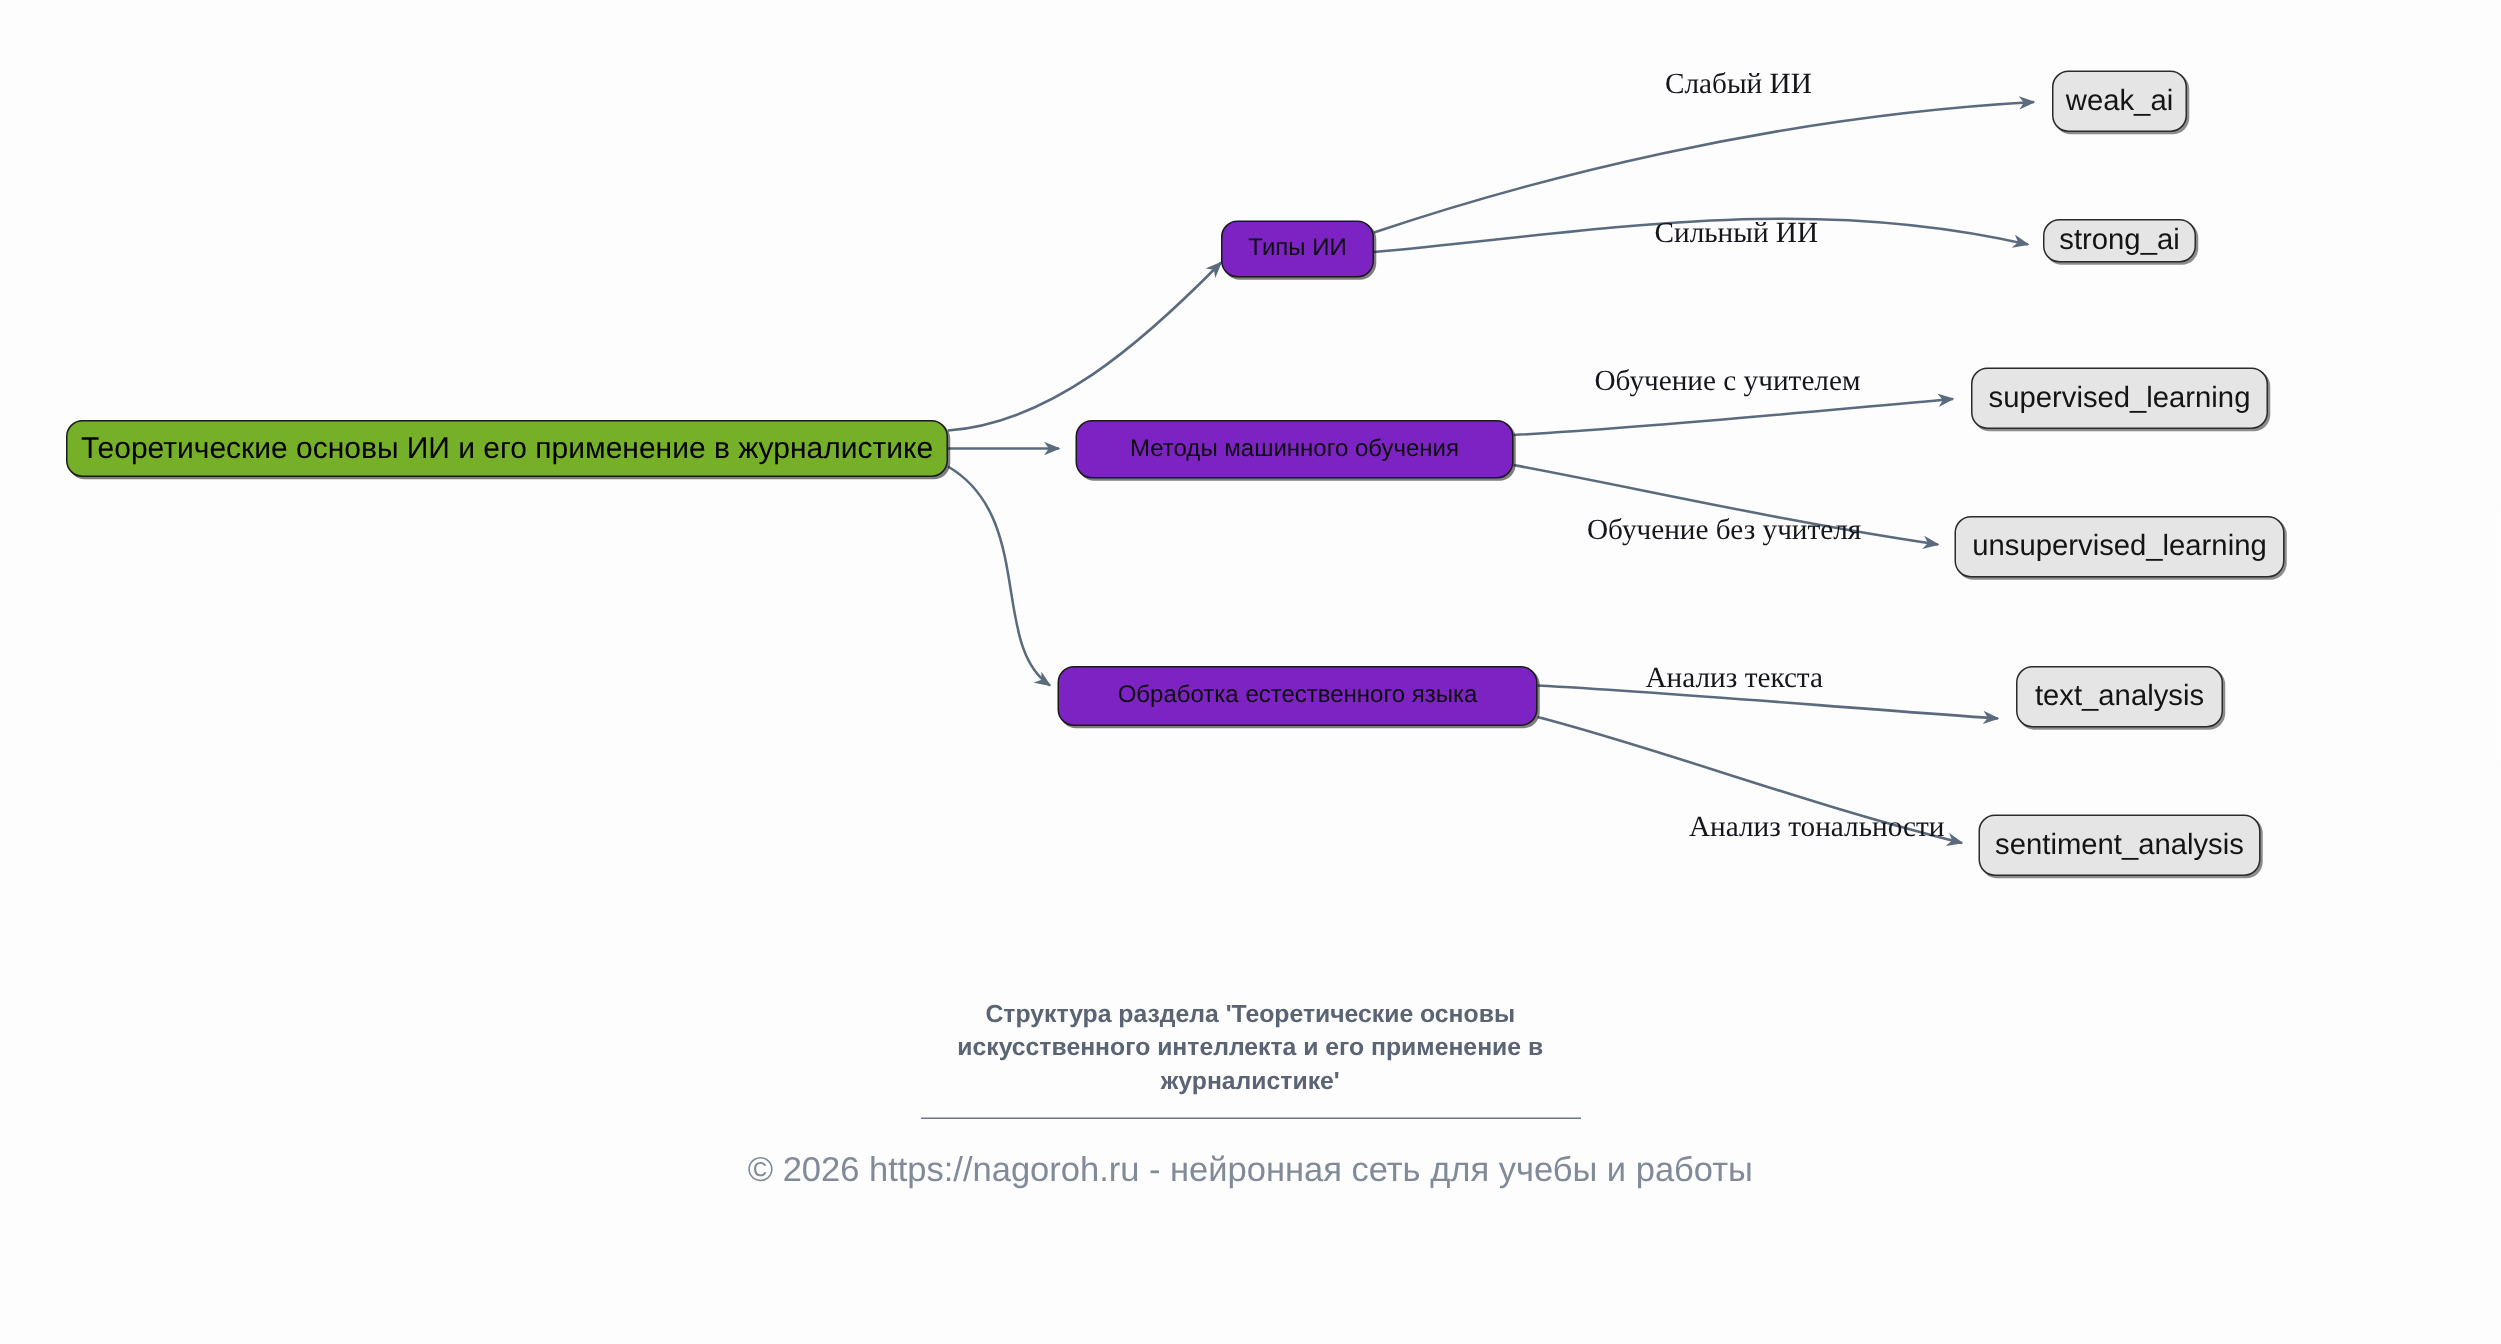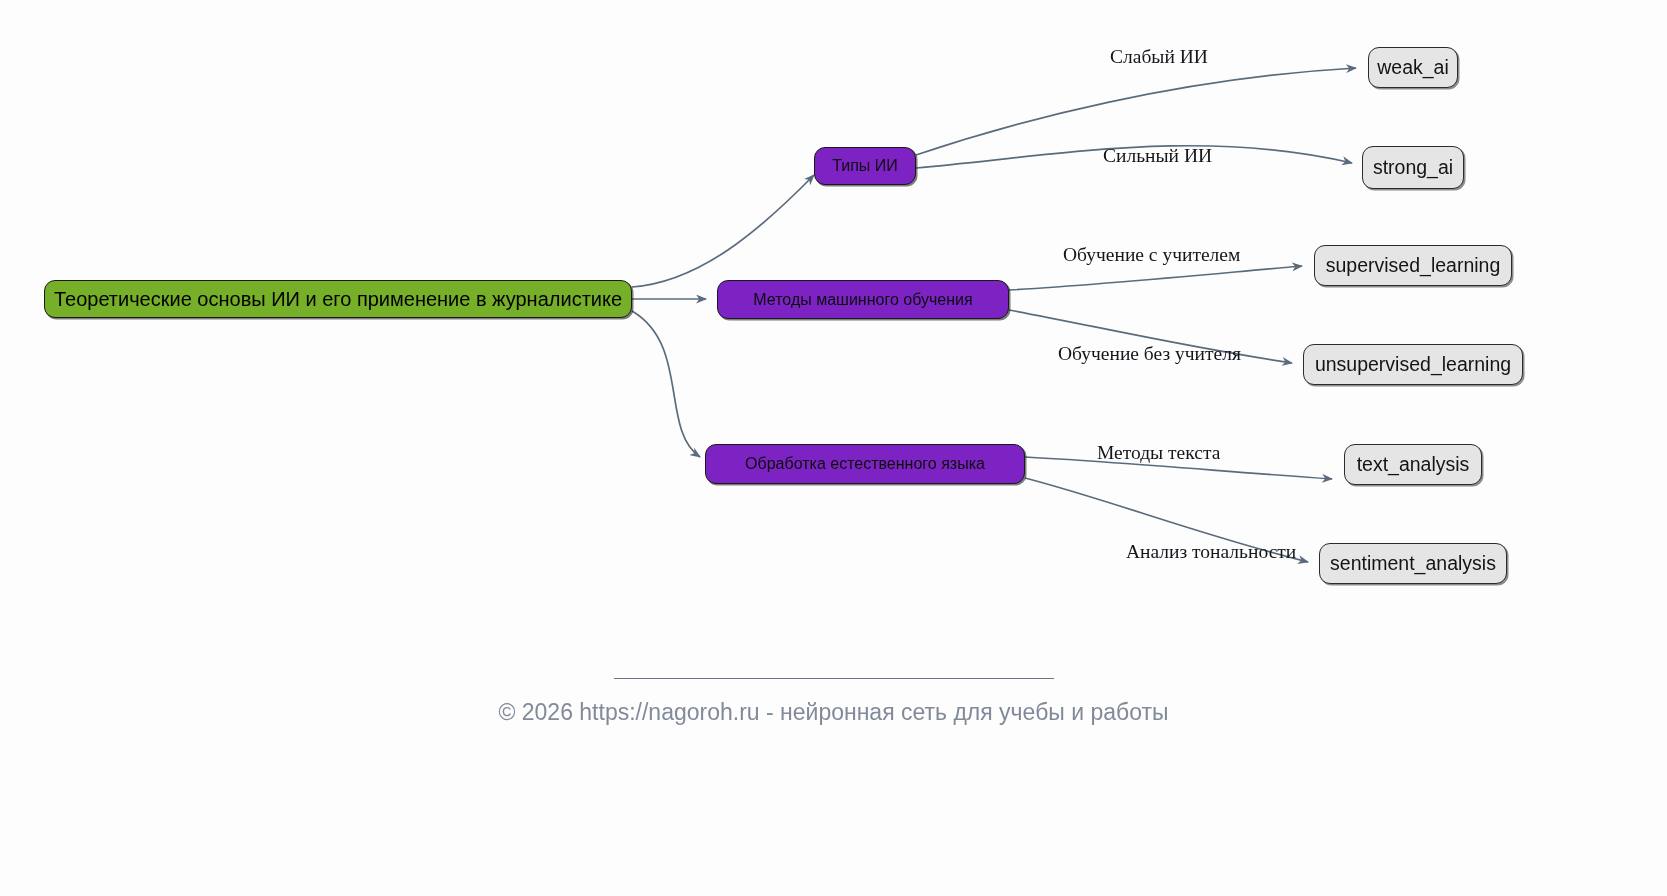--- a/index.html
+++ b/index.html
@@ -116,36 +116,37 @@
         <path d="M 1009,310 C 1090,325 1190,348 1292,363" fill="none" stroke="#5a6b7d" stroke-width="1.7" marker-end="url(#arrowhead)"></path>
         <path d="M 1025,457 C 1120,462 1230,472 1332,479" fill="none" stroke="#5a6b7d" stroke-width="1.7" marker-end="url(#arrowhead)"></path>
         <path d="M 1025,478 C 1110,500 1200,535 1308,562" fill="none" stroke="#5a6b7d" stroke-width="1.7" marker-end="url(#arrowhead)"></path>
       </g>
   </svg>
 
   <div id="nodes-layer">
       <div class="node node-root" style="left: 44px; top: 280px; width: 588px; height: 38px;">Теоретические основы ИИ и его применение в журналистике</div>
       <div class="node node-branch" style="left: 814px; top: 147px; width: 102px; height: 38px;">Типы ИИ</div>
       <div class="node node-leaf" style="left: 1368px; top: 47px; width: 90px; height: 41px;">weak_ai</div>
-      <div class="node node-leaf" style="left: 1362px; top: 146px; width: 102px; height: 43px;">strong_ai</div>
+      <div class="node node-leaf" style="left: 1362px; top: 146px; width: 102px; height: 29px;">strong_ai</div>
       <div class="node node-branch" style="left: 717px; top: 280px; width: 292px; height: 39px;">Методы машинного обучения</div>
       <div class="node node-leaf" style="left: 1314px; top: 245px; width: 198px; height: 41px;">supervised_learning</div>
       <div class="node node-leaf" style="left: 1303px; top: 344px; width: 220px; height: 41px;">unsupervised_learning</div>
       <div class="node node-branch" style="left: 705px; top: 444px; width: 320px; height: 40px;">Обработка естественного языка</div>
       <div class="node node-leaf" style="left: 1344px; top: 444px; width: 138px; height: 41px;">text_analysis</div>
       <div class="node node-leaf" style="left: 1319px; top: 543px; width: 188px; height: 41px;">sentiment_analysis</div>
     </div>
 
   <div id="labels-layer">
       <div class="edge-label" style="left: 1110px; top: 47px;">Слабый ИИ</div>
       <div class="edge-label" style="left: 1103px; top: 146px;">Сильный ИИ</div>
       <div class="edge-label" style="left: 1063px; top: 245px;">Обучение с учителем</div>
       <div class="edge-label" style="left: 1058px; top: 344px;">Обучение без учителя</div>
-      <div class="edge-label" style="left: 1097px; top: 443px;">Методы текста</div>
+      <div class="edge-label" style="left: 1097px; top: 443px;">Анализ текста</div>
       <div class="edge-label" style="left: 1126px; top: 542px;">Анализ тональности</div>
     </div>
 
   <div id="footer-block" style="top:665px;">
+    <div class="caption">Структура раздела 'Теоретические основы искусственного интеллекта и его применение в журналистике'</div>
     <div class="divider"></div>
     <div class="copyright">© 2026 https://nagoroh.ru - нейронная сеть для учебы и работы</div>
   </div>
 
 </div>
 
 </body></html>

